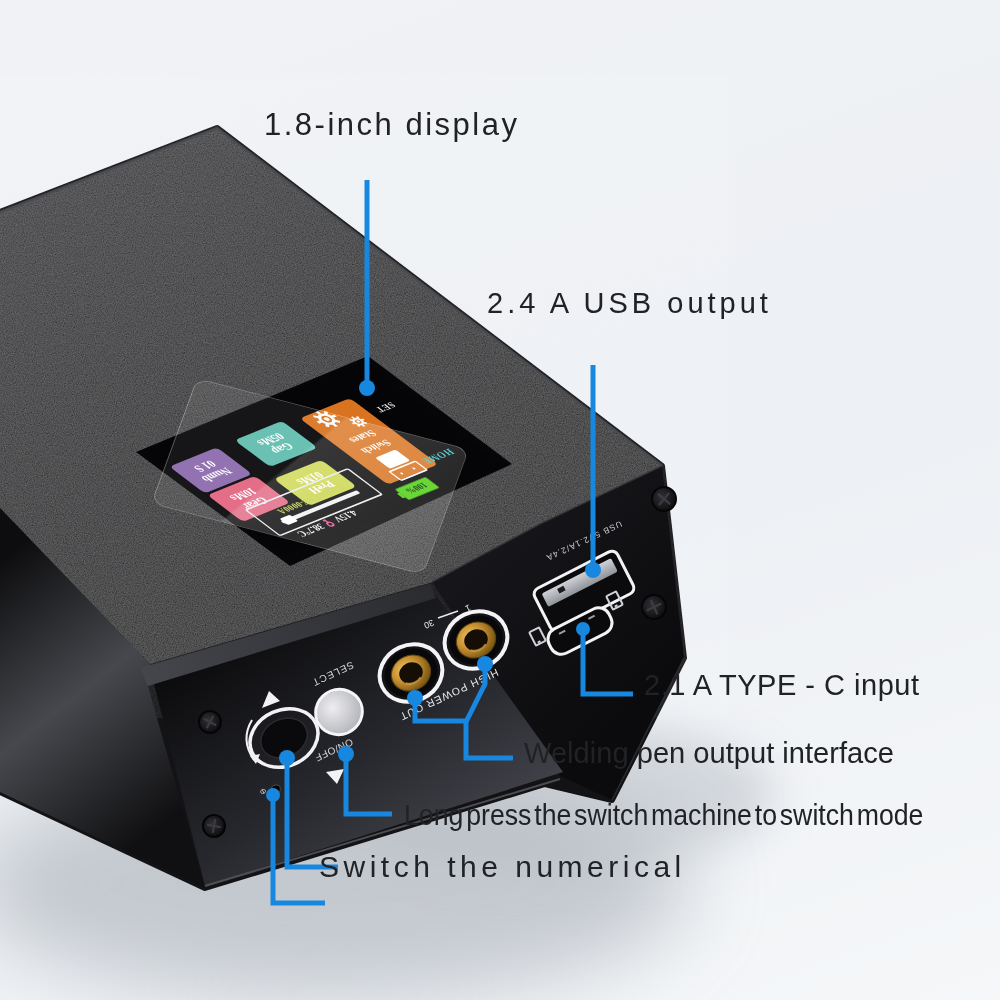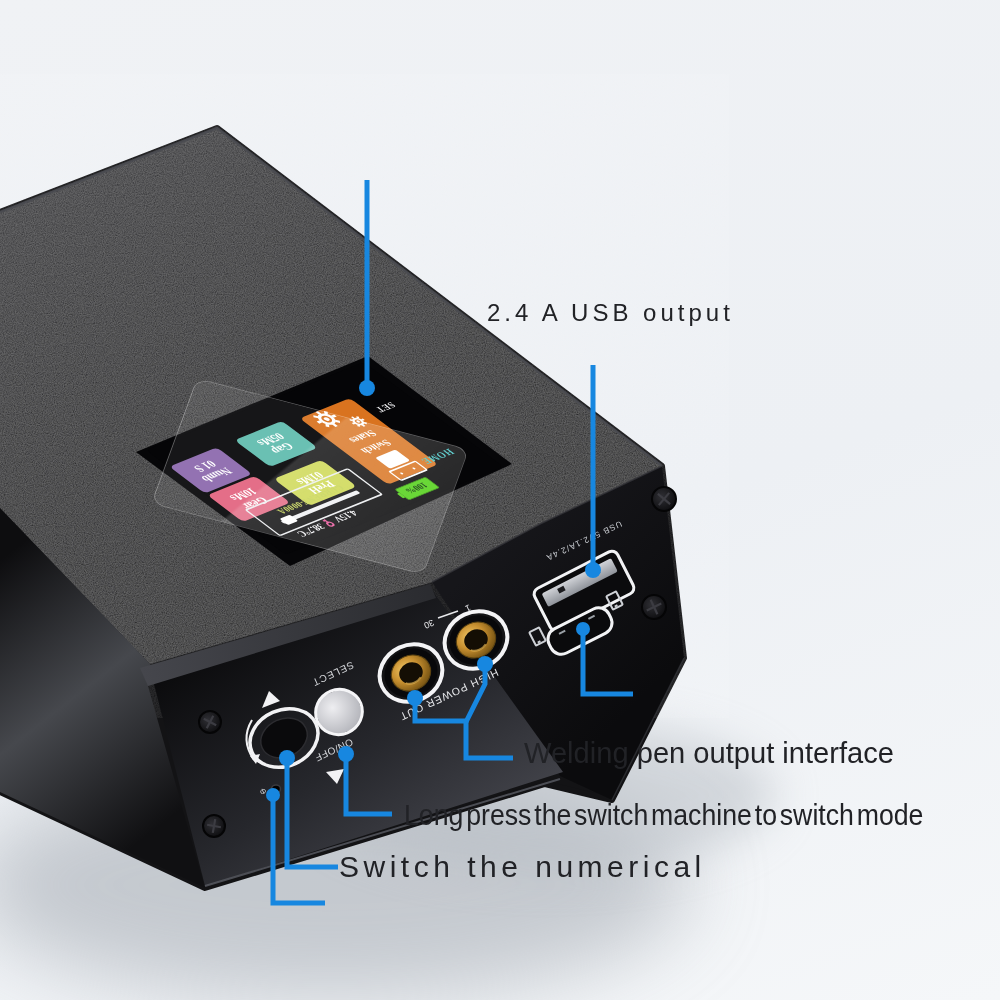--- a/index.html
+++ b/index.html
@@ -3,25 +3,25 @@
 <meta charset="utf-8">
 <style>
   html,body{margin:0;padding:0;background:#fff;}
   .stage{position:relative;width:1000px;height:1000px;overflow:hidden;
     background:linear-gradient(160deg,#f0f2f5 0%,#edf0f4 55%,#f5f7f9 100%);
     font-family:"Liberation Sans","DejaVu Sans",sans-serif;}
   .abs{position:absolute;}
   
   .callout{position:absolute;color:#212226;white-space:nowrap;transform-origin:left top;}
   .c1{left:264px;top:107px;font-size:31px;letter-spacing:2.5px;}
-  .c2{left:487px;top:287px;font-size:24px;letter-spacing:4px;margin-top:12px;}
+  .c2{left:487px;top:287px;font-size:29px;letter-spacing:4px;}
   .c3{left:644px;top:669px;font-size:29px;letter-spacing:.5px;}
   .c4{left:524px;top:736px;font-size:30px;transform:scaleX(.97);}
   .c5{left:404px;top:799px;font-size:29px;word-spacing:-5px;transform:scaleX(.92);}
-  .c6{left:339px;top:850px;font-size:30px;letter-spacing:4.5px;}
+  .c6{left:319px;top:850px;font-size:30px;letter-spacing:4.5px;}
   .c7{left:321px;top:887px;font-size:30px;letter-spacing:5px;}
   
   .screen{position:absolute;left:0;top:0;width:320px;height:180px;background:#050507;
     border-radius:6px;transform-origin:0 0;
     transform:matrix(0.68,-0.275,0.776,0.582,146,450);}
   .film{position:absolute;left:0;top:0;width:322px;height:202px;border-radius:16px;
     transform-origin:0 0;transform:matrix(0.84,0.22,-0.225,0.615,197,378);
     background:linear-gradient(115deg,rgba(255,255,255,.07) 0%,rgba(255,255,255,.07) 42%,rgba(255,255,255,.20) 43%,rgba(255,255,255,.12) 100%);
     border:1px solid rgba(255,255,255,.28);pointer-events:none;}
   .tile{position:absolute;border-radius:6px;display:flex;align-items:center;justify-content:center;}
@@ -350,18 +350,20 @@
         <circle cx="593" cy="570" r="8"></circle>
         <circle cx="583" cy="629" r="7"></circle>
       <circle cx="415" cy="698" r="8"></circle>
         <circle cx="485" cy="664" r="8"></circle>
       <circle cx="346" cy="754" r="8"></circle>
         <circle cx="287" cy="758" r="8"></circle>
         <circle cx="273" cy="795" r="7"></circle>
     </g>
   </svg>
 
+  <div class="callout c1">1.8-inch display</div>
   <div class="callout c2">2.4 A USB output</div>
+  <div class="callout c3">2.1 A TYPE - C input</div>
   <div class="callout c4">Welding pen output interface</div>
   <div class="callout c5">Long press the switch machine to switch mode</div>
   <div class="callout c6">Switch the numerical</div>
 
 </div>
 
 </body></html>

